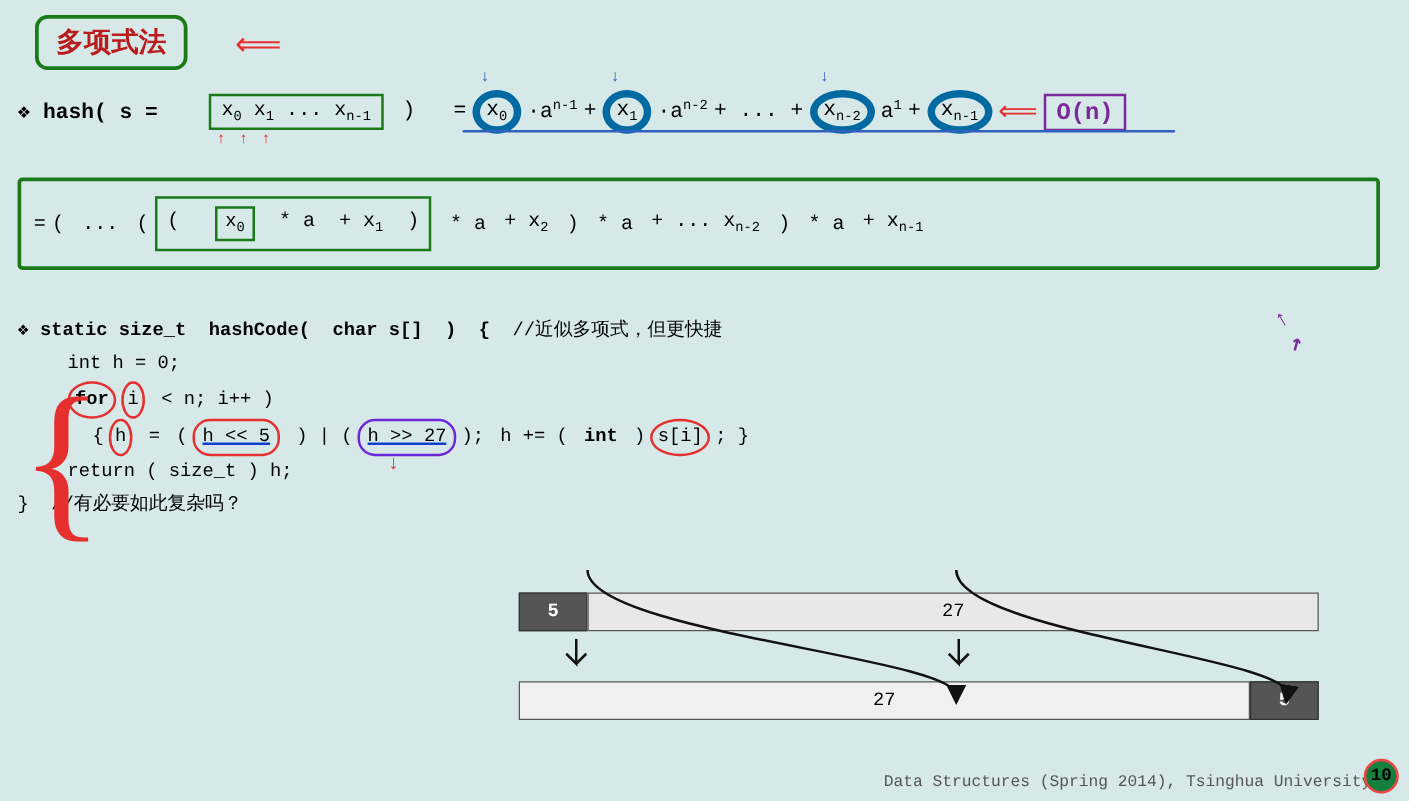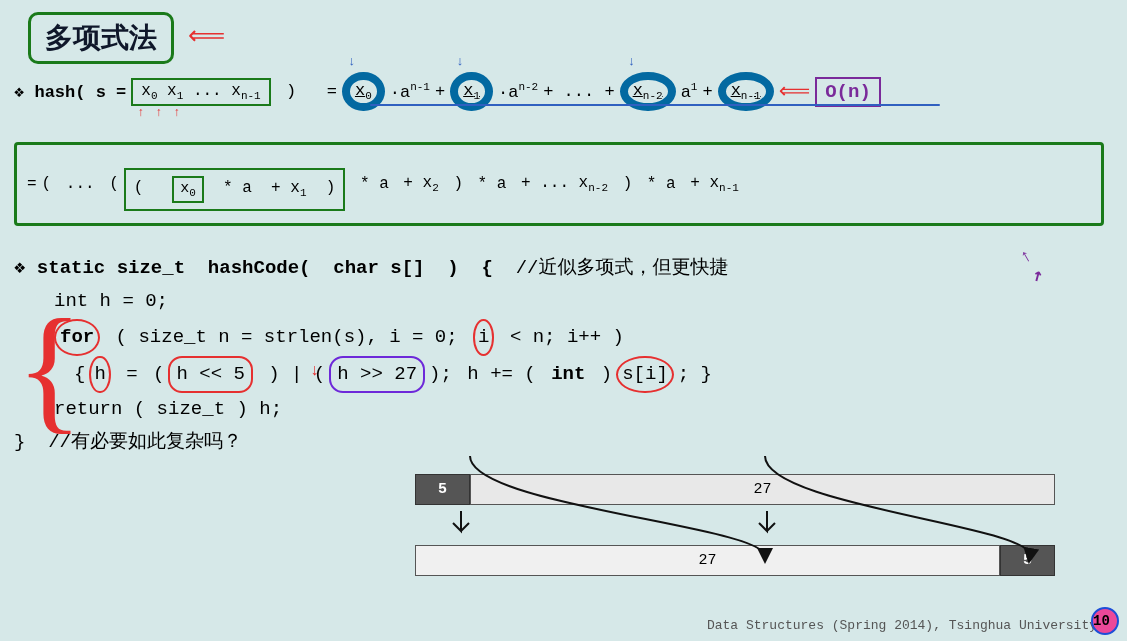--- a/index.html
+++ b/index.html
@@ -19,43 +19,42 @@
     }
     
     .title-box {
       position: absolute;
       top: 12px;
       left: 28px;
       border: 3px solid #1a7a1a;
       border-radius: 10px;
       padding: 4px 14px;
       background: #d6e8e8;
-      font-size: 28px;
+      font-size: 22px;
       font-weight: bold;
-      color: #0f172a;
+      color: #b91c1c;
     }
     .arrow-title {
       position: absolute;
       top: 20px;
       left: 188px;
       color: #e63030;
       font-size: 26px;
     }
     .box-border {
       border: 2px solid #1a7a1a;
       padding: 2px 8px;
       display: inline-block;
       background: #d6e8e8;
     }
     .circle-red {
-      border: 8px solid #0369a1;
+      border: 6px solid #0369a1;
       border-radius: 50%;
       padding: 1px 5px;
       display: inline-block;
-      text-decoration: underline;
     }
     .purple-box {
       border: 2px solid #7a2a9a;
       padding: 2px 8px;
       display: inline-block;
       color: #7a2a9a;
       font-weight: bold;
       font-size: 19px;
     }
     .arrow-left-red {
@@ -71,41 +70,40 @@
       border: 3px solid #1a7a1a;
       border-radius: 4px;
       padding: 12px 10px;
       background: transparent;
     }
     .inner-green-box {
       border: 2px solid #1a7a1a;
       padding: 6px 8px;
       display: inline-block;
       font-size: 16px;
-      margin-top: 11px;
     }
     .inner-box-sm {
       border: 2px solid #1a7a1a;
       padding: 2px 6px;
       display: inline-block;
       font-size: 15px;
     }
     .formula-row2 {
       display: flex;
       align-items: center;
       gap: 5px;
       font-size: 16px;
     }
     
     .code-section {
       position: absolute;
       top: 252px;
       left: 14px;
       width: 700px;
-      font-size: 19px;
+      font-size: 15px;
       color: #000;
       line-height: 1.75;
     }
     .code-line {
       display: flex;
       align-items: center;
       gap: 4px;
       white-space: nowrap;
     }
     .indent1 { margin-left: 40px; }
@@ -123,20 +121,21 @@
       padding: 0 3px;
       display: inline-block;
     }
     .circle-h {
       border: 2px solid #e63030;
       border-radius: 50%;
       padding: 0 3px;
       display: inline-block;
     }
     .ul-blue {
+      text-decoration: underline;
       text-decoration-color: #1040d0;
       text-decoration-thickness: 2px;
       margin-top: 12px;
     }
     .ul-red {
       text-decoration-color: #e63030;
       text-decoration-thickness: 2px;
     }
     .box-h-ll {
       border: 2px solid #e63030;
@@ -163,45 +162,46 @@
       right: 30px;
       font-size: 13px;
       color: #555;
     }
     .page-num {
       position: absolute;
       bottom: 6px;
       right: 8px;
       width: 28px;
       height: 28px;
-      border: 2px solid #1d4ed8;
+      border: 2px solid #ef4444;
       border-radius: 50%;
       display: flex;
       align-items: center;
+      justify-content: center;
       font-size: 14px;
       font-weight: bold;
-      background: #ec4899;
+      background: #15803d;
     }
     .subscript { font-size: 11px; vertical-align: sub; }
     .superscript { font-size: 11px; vertical-align: super; }
   </style>
 </head>
 <body>
 
 <div class="slide">
 
   <div class="title-box">
     <span>多项式法</span>
   </div>
   <div class="arrow-title">⟸</div>
 
   <div style="position:absolute; top:72px; left:14px; font-size:17px; display:flex; align-items:center; gap:5px; flex-wrap:nowrap;">
     <span style="font-weight:bold;">❖ hash(  s  =</span>
 
-    <span class="box-border" style="font-size:16px; position:relative;">
+    <span class="box-border" style="font-size:16px; position:relative;margin-left:36px;">
       x<span class="subscript">0</span>&nbsp;x<span class="subscript">1</span>&nbsp;...&nbsp;x<span class="subscript">n-1</span>
       
       <span style="position:absolute; bottom:-16px; left:4px; color:#e63030; font-size:12px;">↑</span>
       <span style="position:absolute; bottom:-16px; left:22px; color:#e63030; font-size:12px;">↑</span>
       <span style="position:absolute; bottom:-16px; left:40px; color:#e63030; font-size:12px;">↑</span>
     </span>
     <span>&nbsp;)&nbsp;&nbsp;&nbsp;=</span>
 
     <span style="position:relative; display:inline-block;">
       <span style="position:absolute; top:-18px; left:6px; color:#3060c0; font-size:13px;">↓</span>
@@ -264,21 +264,20 @@
     <div class="code-line">
       <span style="font-weight:bold;">❖ static size_t&nbsp; hashCode(&nbsp; char s[]&nbsp; )&nbsp; {&nbsp; <span style="font-weight:normal;">//近似多项式，但更快捷</span></span>
     </div>
 
     <div class="code-line indent1">
       <span>int h = 0;</span>
     </div>
 
     <div class="code-line indent1">
       <span class="circle-for">for</span>
-      <span>&nbsp;( size_t n = strlen(s),&nbsp;i = 0;&nbsp;</span>
       <span class="circle-i">i</span>
       <span>&nbsp;&lt; n;&nbsp;i++&nbsp;)</span>
     </div>
 
     <div class="code-line indent2">
       <span>{</span>
       <span class="circle-h">h</span>
       <span>&nbsp;=&nbsp;</span>
 
       <span>(</span>

